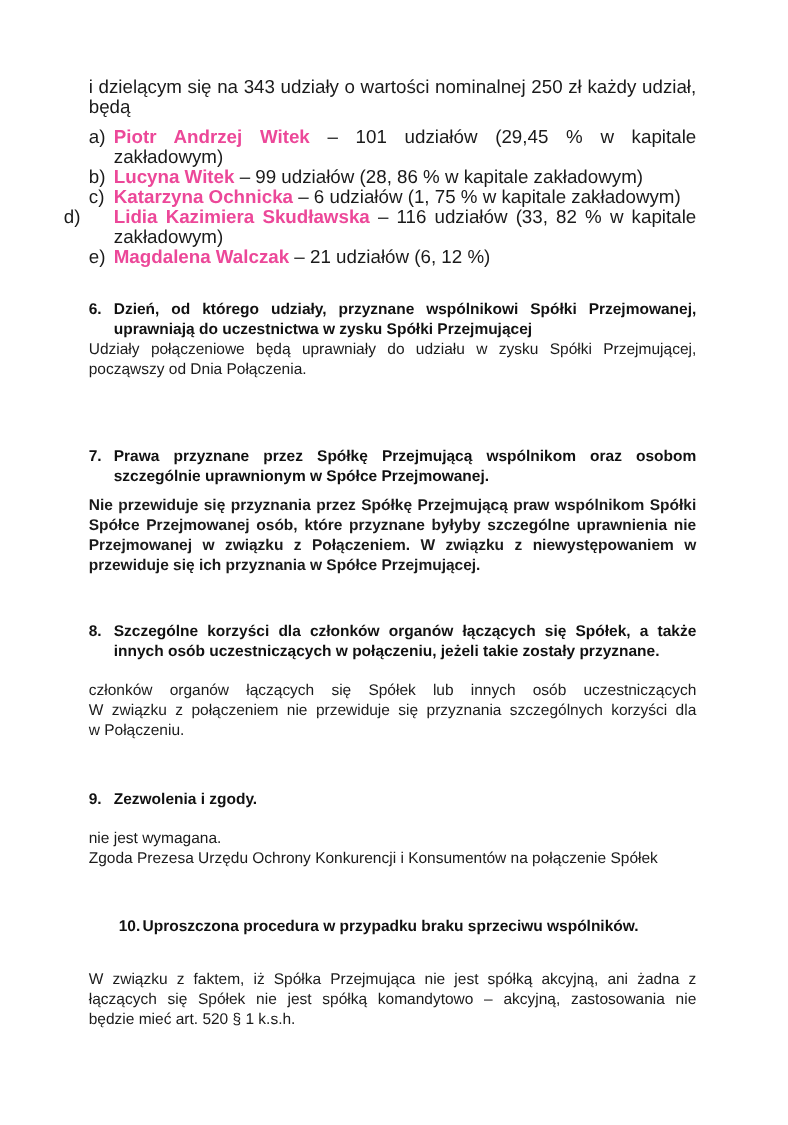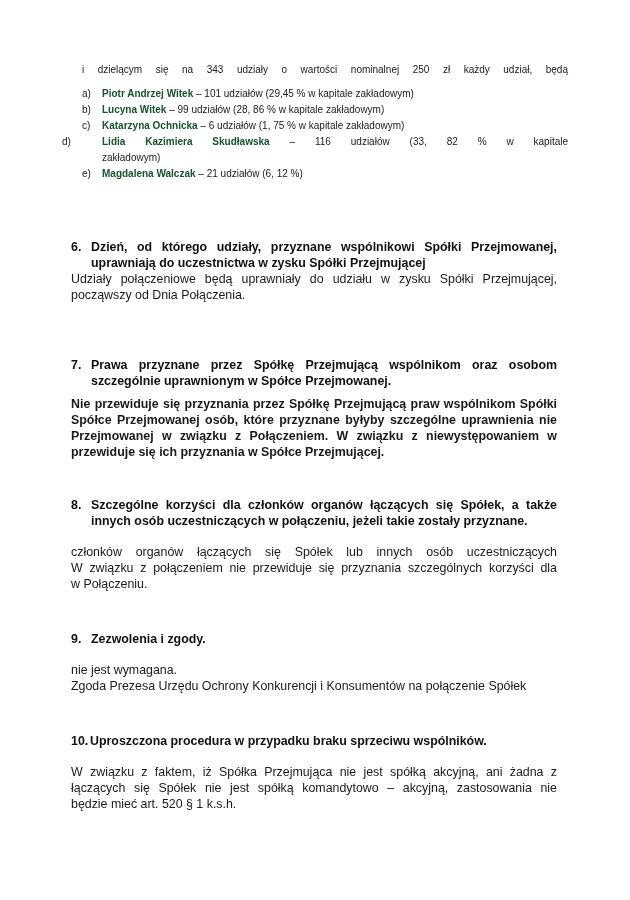--- a/index.html
+++ b/index.html
@@ -1,27 +1,27 @@
 <!DOCTYPE html>
 <html><head>
 <meta charset="utf-8">
 <style>
   html, body { margin:0; padding:0; background:#ffffff; }
   body { width:630px; height:900px; position:relative; overflow:hidden;
          font-family:"Liberation Sans", sans-serif; color:#1a1a1a; }
-  .page { position:absolute; left:82px; top:60px; width:486px; font-size:10px; line-height:16px; }
+  .page { position:absolute; left:71px; top:60px; width:486px; font-size:15px; line-height:16px; }
   p { margin:0; text-align:justify; }
   .j { text-align:justify; text-align-last:justify; }
   .list { margin:8px 0 0 0; padding:0; list-style:none; }
   .list li { position:relative; padding-left:20px; text-align:justify; }
   .list li .lbl { position:absolute; left:0; top:0; }
-  b { font-weight:bold; color:#14532d; }
+  b { font-weight:bold; color:#ec4899; }
   .head { position:relative; padding-left:20px; font-weight:bold; color:#111; text-align:justify; }
   .head .num { position:absolute; left:0; top:0; }
-  .head.h10 { padding-left:19px; }
+  .head.h10 { padding-left:19px;margin-left:24px; }
   .sec { position:absolute; left:71px; width:486px; font-size:12.4px; line-height:16px; }
 </style>
 </head>
 <body>
 
 <div class="page" style="top:62px;">
   <p class="j">i dzielącym się na 343 udziały o wartości nominalnej 250 zł każdy udział, będą</p>
   <ul class="list">
     <li><span class="lbl">a)</span><b>Piotr Andrzej Witek</b><span> – 101 udziałów (29,45 % w kapitale zakładowym)</span></li>
     <li><span class="lbl">b)</span><b>Lucyna Witek</b><span> – 99 udziałów (28, 86 % w kapitale zakładowym)</span></li>
@@ -82,18 +82,18 @@
     <p>nie jest wymagana.</p>
     <p>Zgoda Prezesa Urzędu Ochrony Konkurencji i Konsumentów na połączenie Spółek</p>
   </div>
 </div>
 
 <div class="sec" style="top:733px;">
   <div class="head h10">
     <span class="num">10.</span>
     <div>Uproszczona procedura w przypadku braku sprzeciwu wspólników.</div>
   </div>
-  <div style="margin-top:15px;">
+  <div style="margin-top:26px;">
     <p class="j">W związku z faktem, iż Spółka Przejmująca nie jest spółką akcyjną, ani żadna z</p>
     <p class="j">łączących się Spółek nie jest spółką komandytowo – akcyjną, zastosowania nie</p>
     <p>będzie mieć art. 520 § 1 k.s.h.</p>
   </div>
 </div>
 
 </body></html>

